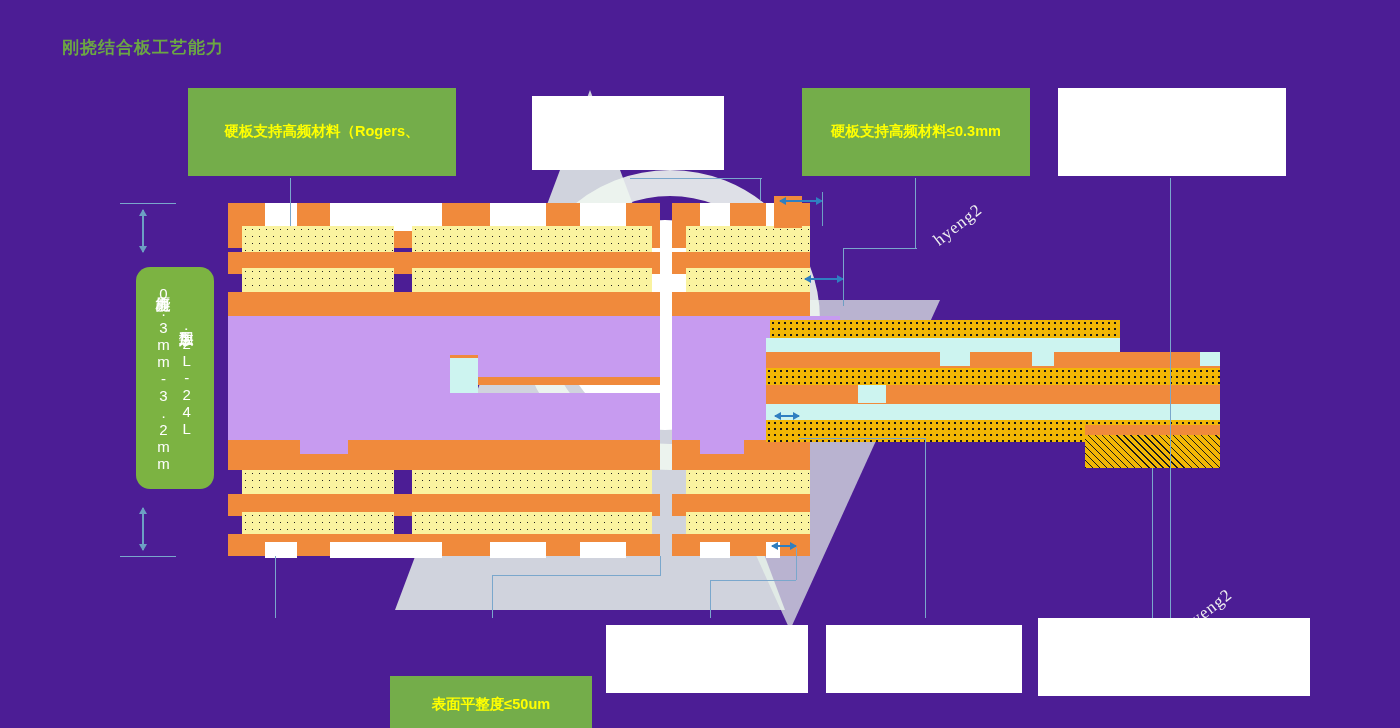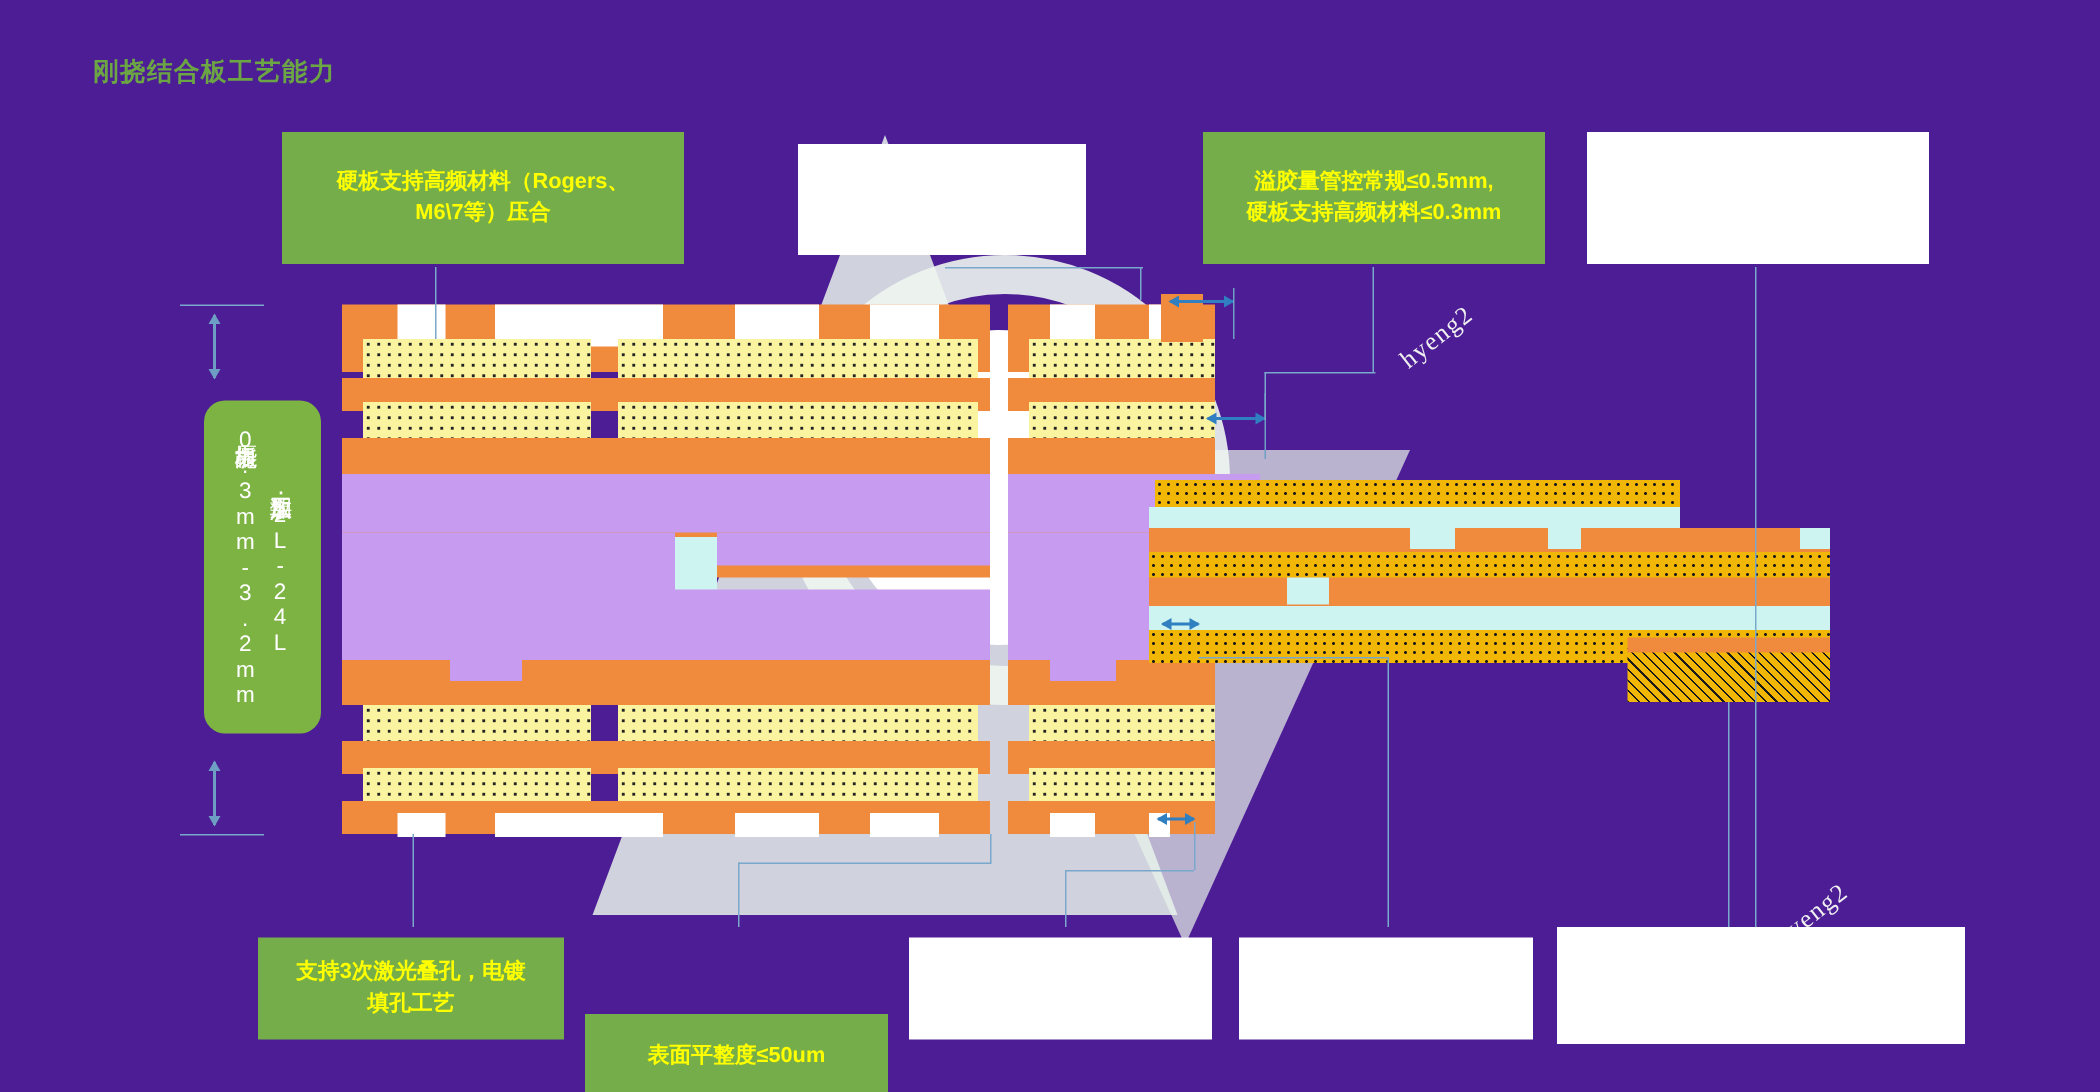--- a/index.html
+++ b/index.html
@@ -257,56 +257,48 @@
   <div class="lead lead-v" style="left:796px; top:548px; height:32px;"></div>
 
   <div class="lead lead-v" style="left:925px; top:438px; height:180px;"></div>
   <div class="lead lead-h" style="left:799px; top:438px; width:126px;"></div>
 
   <div class="lead lead-v" style="left:1152px; top:468px; height:150px;"></div>
 
   <div class="callout yellow" style="left:188px; top:88px; width:268px; height:88px;">
     <span>
       <span>硬板支持高频材料（Rogers、</span>
-      <span>M6\7等）压合</span>
     </span>
   </div>
 
   <div class="callout white" style="left:532px; top:96px; width:192px; height:74px;">
     <span>
       <span>铜距窗口最小距离为</span>
       <span>0.2mm</span>
     </span>
   </div>
 
   <div class="callout yellow" style="left:802px; top:88px; width:228px; height:88px;">
     <span>
-      <span>溢胶量管控常规≤0.5mm,</span>
       <span>硬板支持高频材料≤0.3mm</span>
     </span>
   </div>
 
   <div class="callout white" style="left:1058px; top:88px; width:228px; height:88px;">
     <span>
       <span>支持软板上含有PAD或金手</span>
       <span>指工艺</span>
     </span>
   </div>
 
   <div id="thickness-pill">
     <div class="vtext">板厚能力0.3mm-3.2mm</div>
     <div class="vtext">加工层数：2L-24L</div>
   </div>
 
-  <div class="callout yellow" style="left:172px; top:625px; width:204px; height:68px;">
-    <span>
-      <span>支持3次激光叠孔，电镀</span>
-      <span>填孔工艺</span>
-    </span>
-  </div>
 
   <div class="callout yellow" style="left:390px; top:632px; width:202px; height:58px;margin-top:44px;">
     <span>表面平整度≤50um</span>
   </div>
 
   <div class="callout white" style="left:606px; top:625px; width:202px; height:68px;">
     <span>
       <span>通孔、埋盲孔距窗口最</span>
       <span>小距离为0.5mm</span>
     </span>

